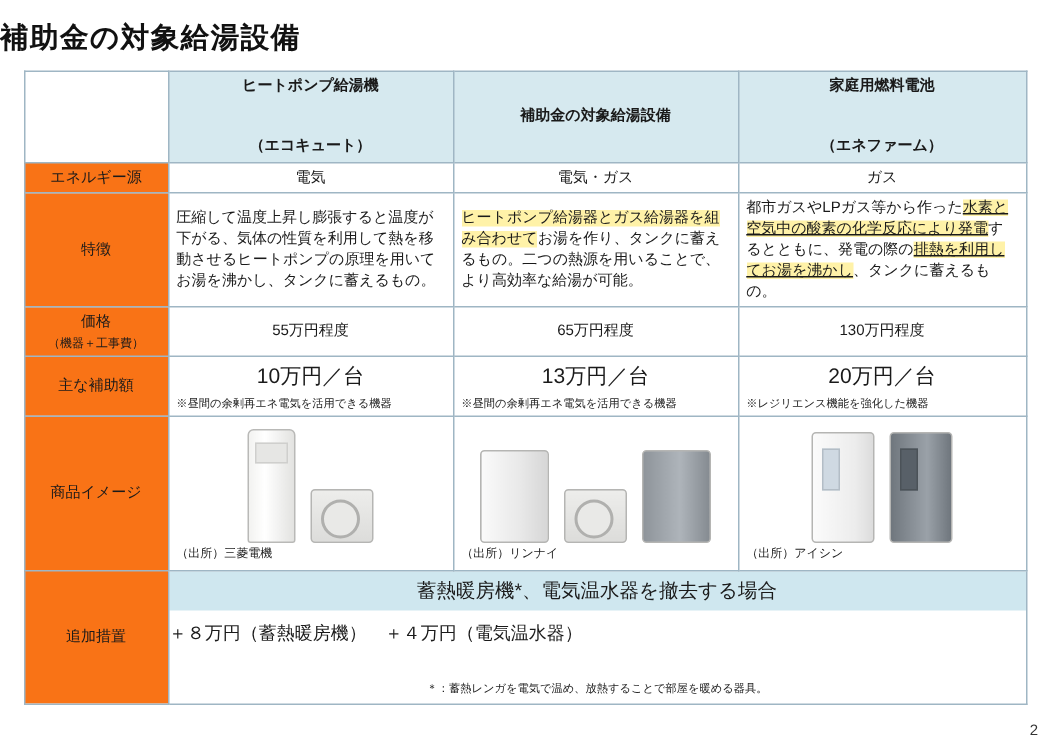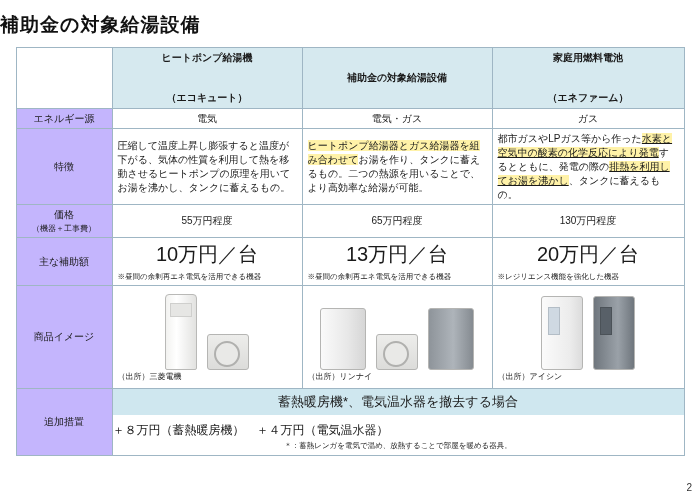--- a/index.html
+++ b/index.html
@@ -38,21 +38,21 @@
     font-size: 10px;
     line-height: 1.38;
   }
   
   col.c0 { width: 96px; }
   col.c1 { width: 190px; }
   col.c2 { width: 190px; }
   col.c3 { width: 192px; }
 
   .rowhead {
-    background: #c4b5fd;
+    background: #f97316;
     text-align: center;
     font-size: 11px;
   }
   .rowhead .sub {
     display: block;
     font-size: 8px;
     margin-top: 1px;
   }
   .colhead {
     background: #d6e9ef;
@@ -69,21 +69,21 @@
     text-align: center;
     font-size: 14px;
     font-family: Liberation Serif, serif;
   }
   .cell-price {
     text-align: center;
     font-size: 15px;
   }
   .cell-subsidy-main {
     text-align: center;
-    font-size: 20px;
+    font-size: 14px;
     display: block;
   }
   .cell-subsidy-note {
     display: block;
     text-align: left;
     font-size: 7.5px;
     margin-top: 3px;
     color: #222;
   }
   .feature {
@@ -178,20 +178,21 @@
   .addmeasure-body {
     text-align: left;
     font-size: 12px;
     padding: 7px 0 2px 0;
   }
   .addmeasure-note {
     text-align: center;
     font-size: 7.5px;
     padding-bottom: 4px;
     color: #222;
+    margin-top: 22px;
   }
   .page-num {
     position: absolute;
     right: 8px;
     bottom: 2px;
     font-size: 10px;
     color: #333;
   }
 </style>
 </head>

